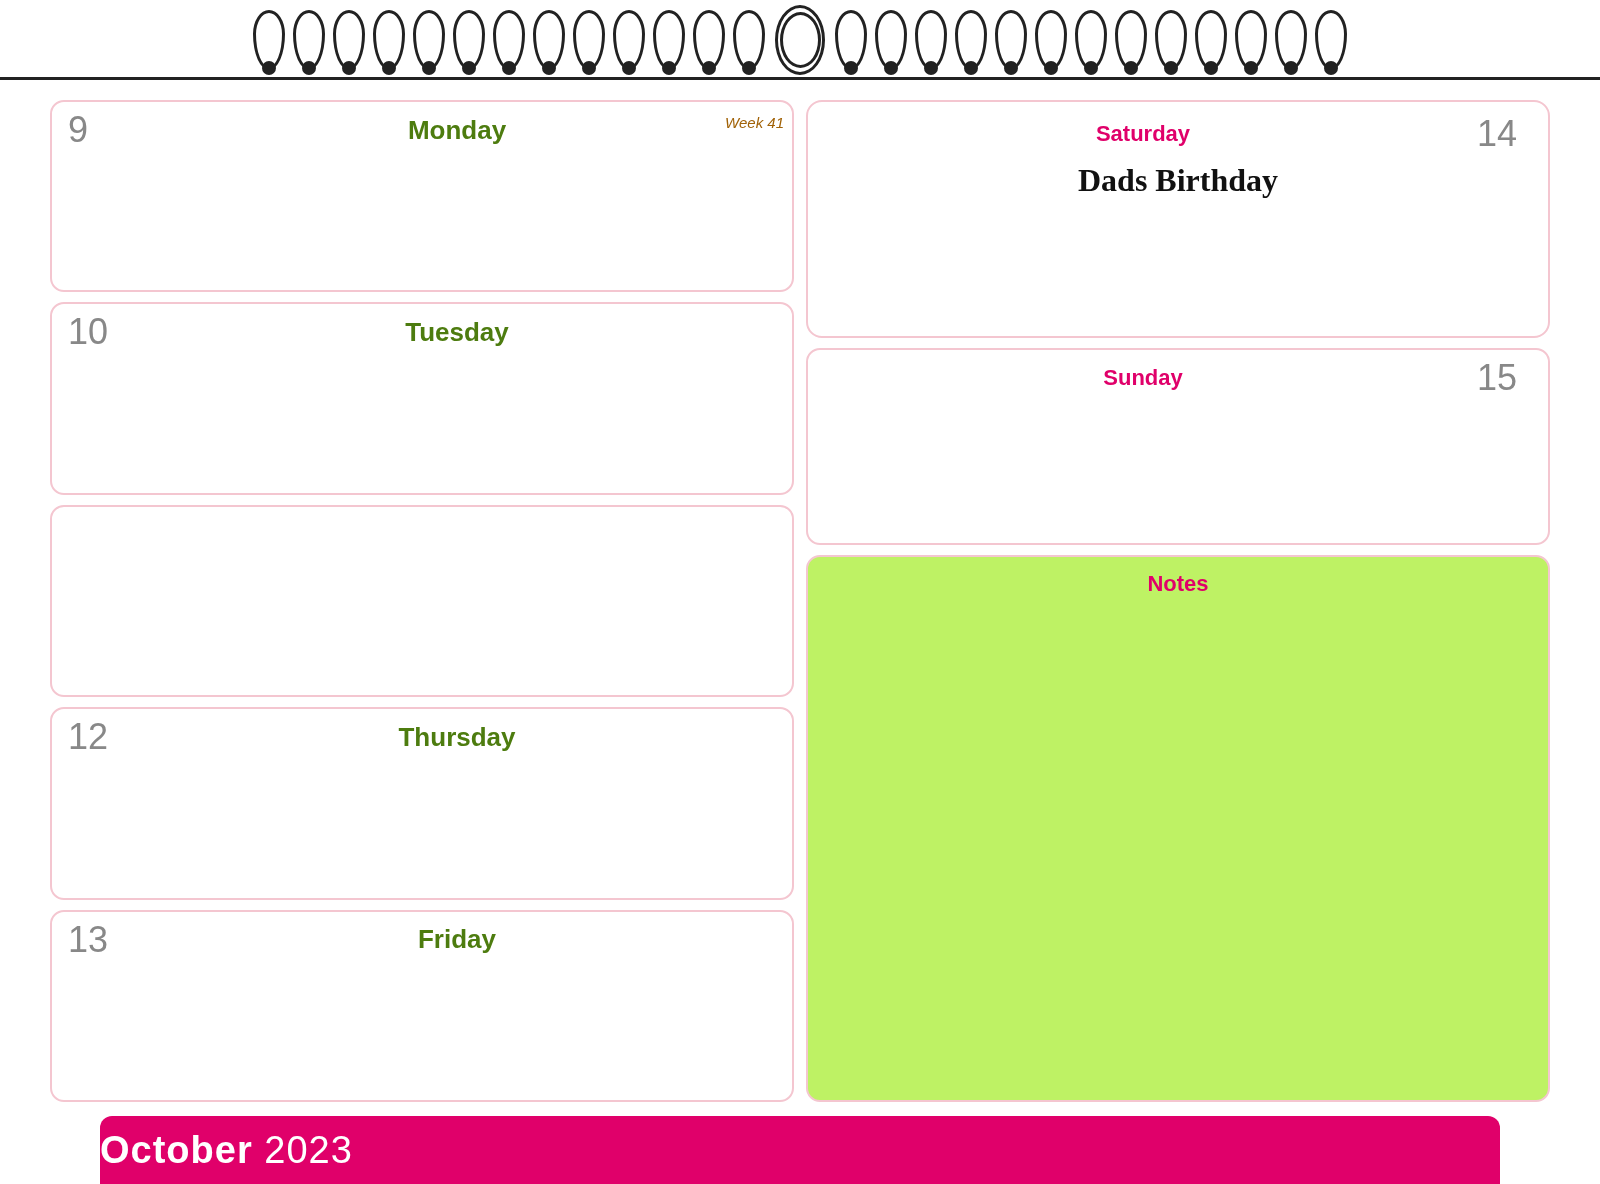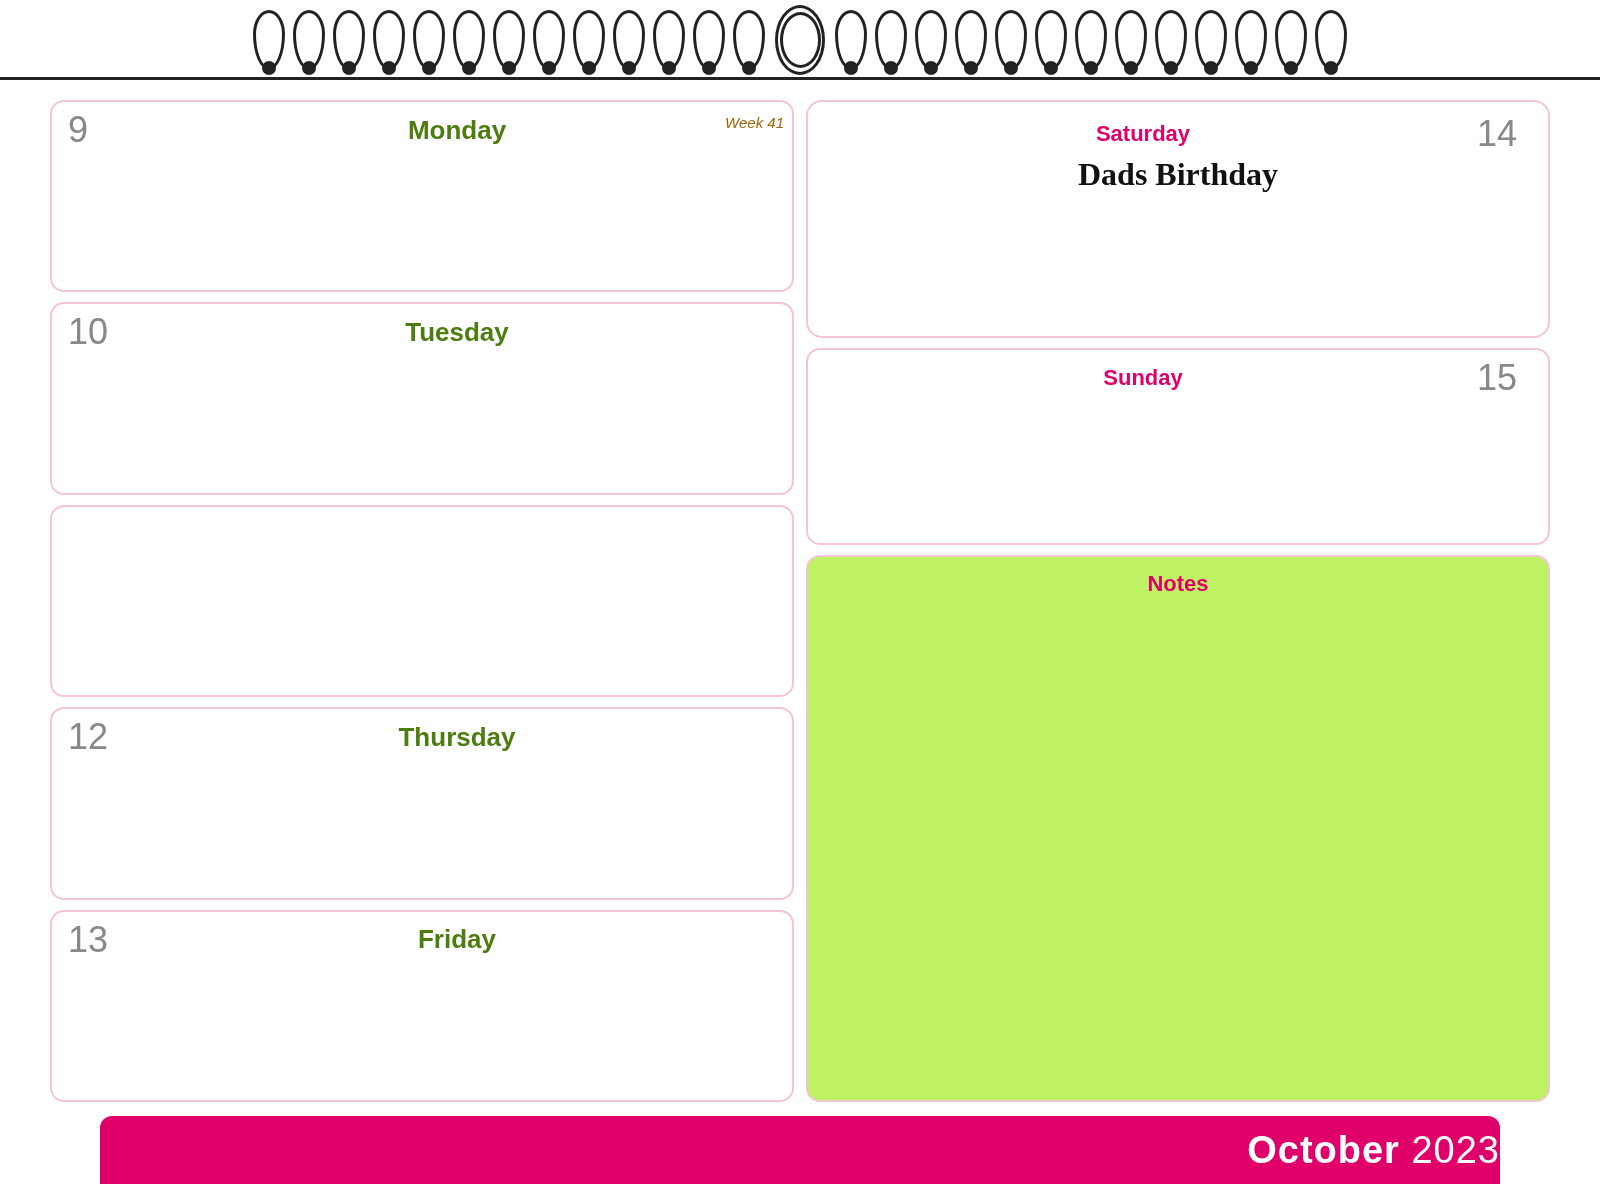--- a/index.html
+++ b/index.html
@@ -172,21 +172,21 @@
     .day-content {
       min-height: 50px;
     }
 
     .event-text {
       font-family: 'Georgia', serif;
       font-size: 32px;
       font-weight: 900;
       color: #111;
       text-align: center;
-      margin-top: 4px;
+      margin-top: 10px;
       font-style: normal;
     }
 
     
     .saturday-box {
       border: 2px solid #f4c6d0;
       border-radius: 16px;
       padding: 14px 16px;
       background: #fff;
       flex: 1.2;
@@ -208,21 +208,21 @@
       text-align: center;
       display: block;
     }
 
     
     .footer-bar {
       height: 68px;
       background: #e0006a;
       display: flex;
       align-items: center;
-      justify-content: flex-end;
+      justify-content: flex-start;
       margin: 14px 50px 0 50px;
       border-radius: 12px 12px 0 0;
       flex-shrink: 0;
     }
 
     .footer-text {
       font-size: 38px;
       color: #fff;
       letter-spacing: 1px;
     }

